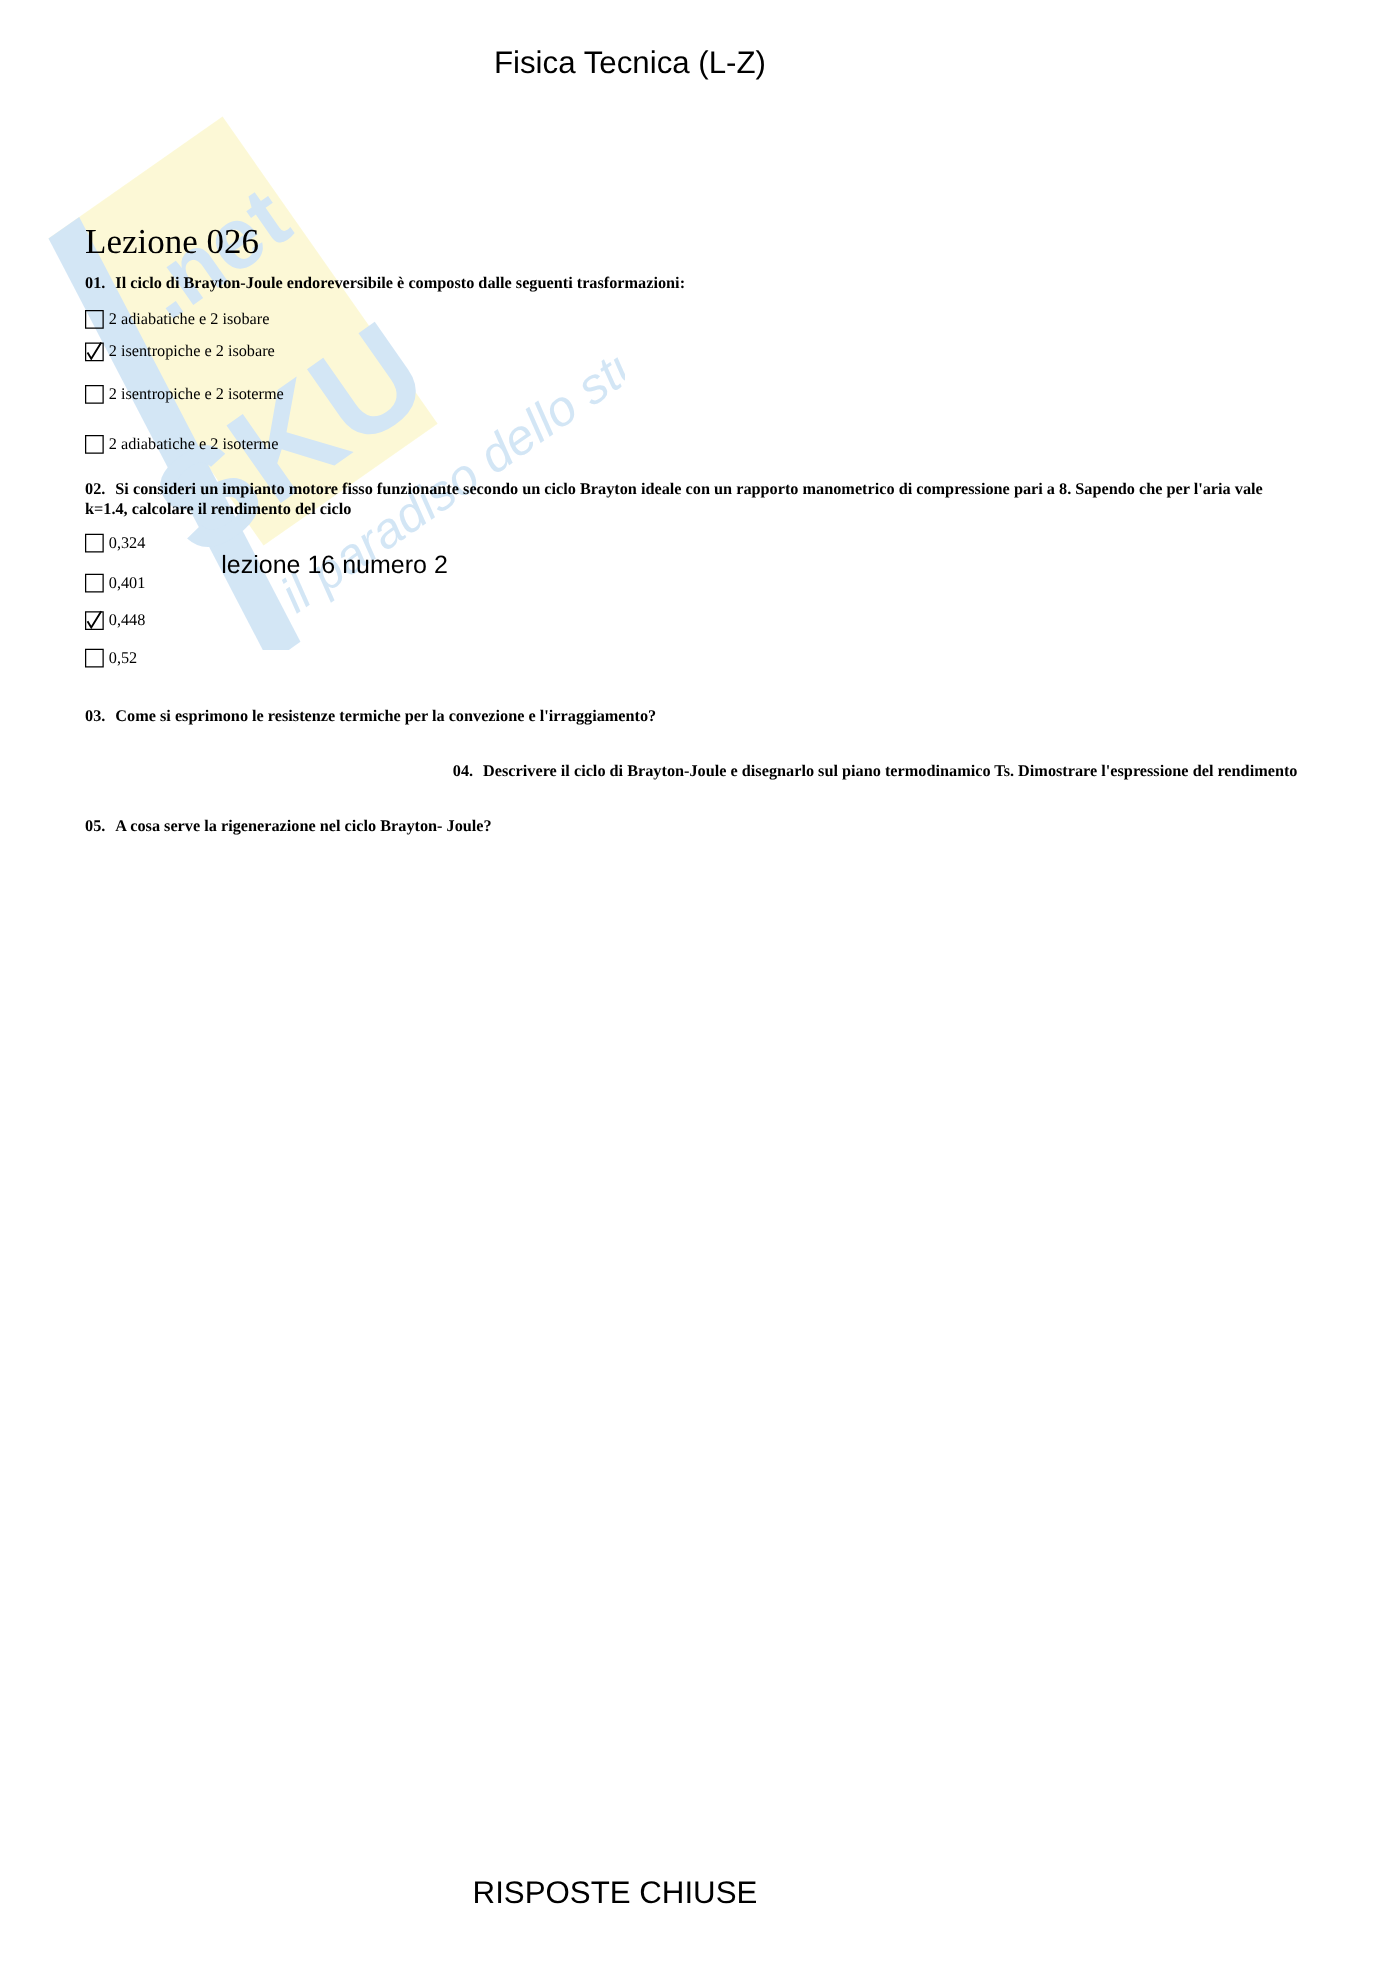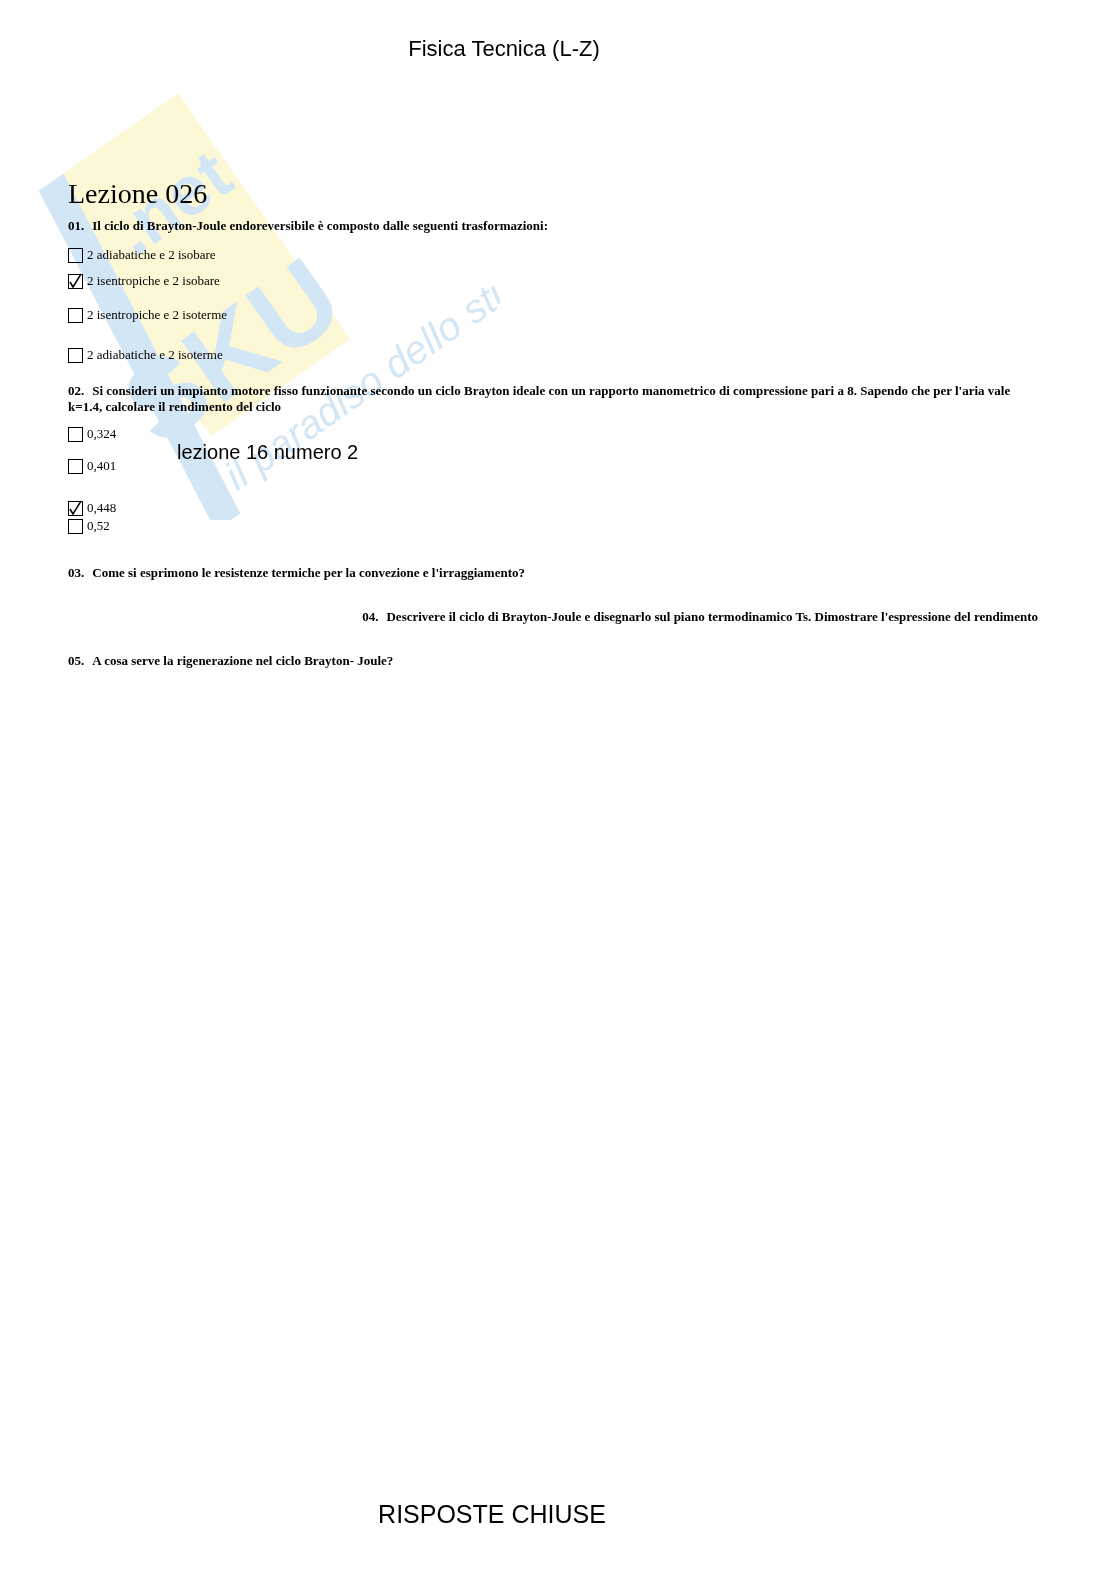--- a/index.html
+++ b/index.html
@@ -1,20 +1,20 @@
 <!DOCTYPE html>
 <html><head>
 <meta charset="utf-8">
 <style>
   html, body { margin: 0; padding: 0; background: #ffffff; }
   body { width: 1116px; height: 1579px; position: relative; overflow: hidden; font-family: "Liberation Serif", serif; color: #000; }
 
   .watermark { position: absolute; left: 20px; top: 40px; width: 480px; height: 480px; pointer-events: none; opacity: 0.22; }
 
-  .header-title { position: absolute; top: 36px; left: 0; width: 1008px; text-align: center; font-family: "Liberation Sans", sans-serif; font-size: 22px; }
+  .header-title { position: absolute; top: 36px; left: 0; width: 1008px; text-align: center; font-family: "Liberation Sans", sans-serif; font-size: 25px; }
   .footer-title { position: absolute; top: 1500px; left: 0; width: 984px; text-align: center; font-family: "Liberation Sans", sans-serif; font-size: 25px; }
 
   .lesson-title { position: absolute; left: 68px; top: 178px; font-size: 28px; font-weight: normal; }
 
   .question { position: absolute; left: 68px; font-size: 13px; font-weight: bold; line-height: 16px; width: 970px; }
   .question .num { margin-right: 8px; }
 
   .option { position: absolute; left: 68px; font-size: 13px; display: flex; align-items: center; height: 18px; }
   .checkbox { width: 15px; height: 15px; border: 1.5px solid #000; box-sizing: border-box; margin-right: 4px; position: relative; background: transparent; }
   .checkbox svg { position: absolute; left: -1px; top: -2px; width: 15px; height: 16px; }
@@ -66,21 +66,21 @@
   <span class="num">02.</span><span>Si consideri un impianto motore fisso funzionante secondo un ciclo Brayton ideale con un rapporto manometrico di compressione pari a 8. Sapendo che per l'aria vale k=1.4, calcolare il rendimento del ciclo</span>
 </div>
 <div class="option" style="top:425px;">
   <span class="checkbox"></span>
   <span>0,324</span>
 </div>
 <div class="option" style="top:457px;">
   <span class="checkbox"></span>
   <span>0,401</span>
 </div>
-<div class="option" style="top:499px;text-align:right;">
+<div class="option" style="top:487px;text-align:right;">
   <span class="checkbox">
       <svg viewBox="0 0 15 16">
         <path d="M2 9 L5 14 L13 1" stroke="#000" stroke-width="1.5" fill="none"></path>
       </svg>
     </span>
   <span>0,448</span>
 </div>
 <div class="option" style="top:517px;">
   <span class="checkbox"></span>
   <span>0,52</span>

